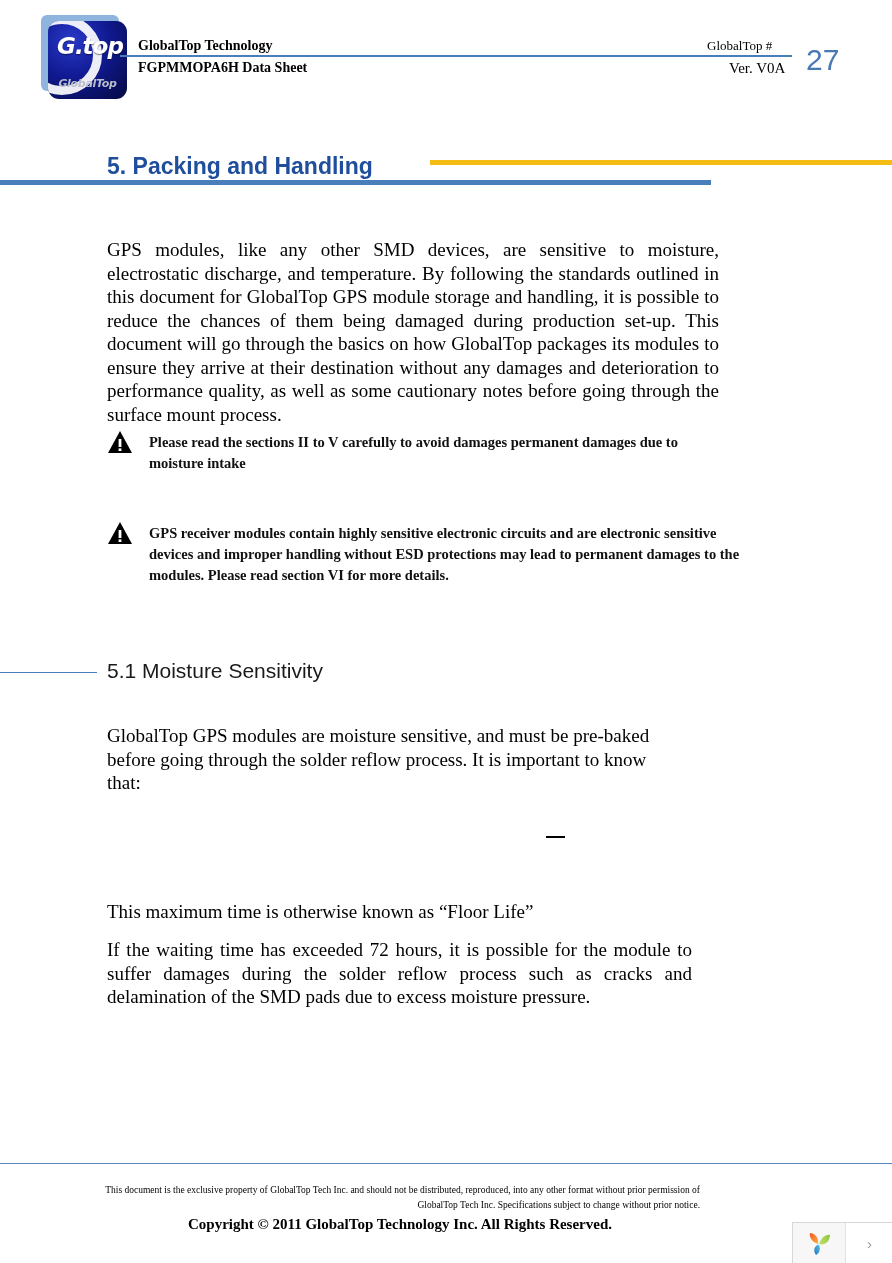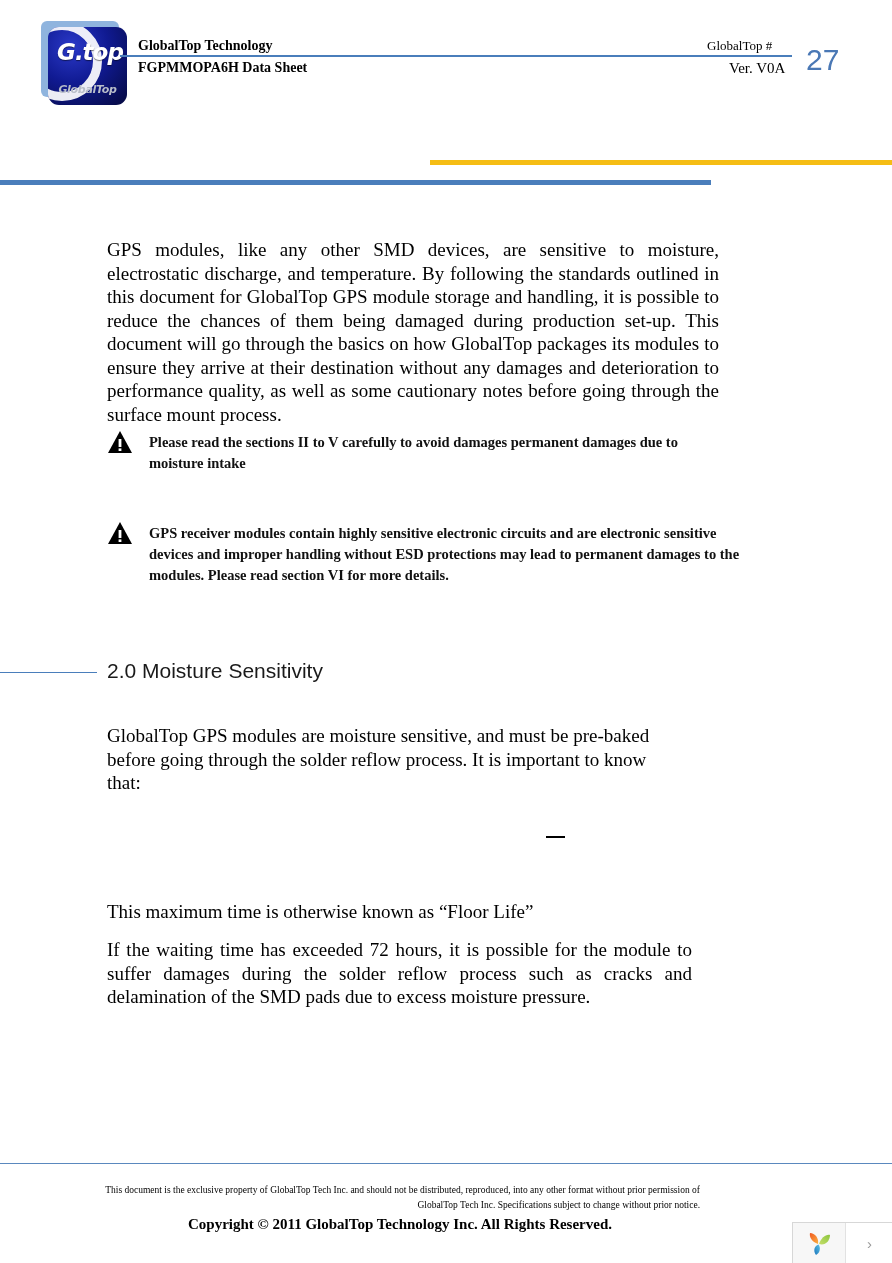--- a/index.html
+++ b/index.html
@@ -26,21 +26,20 @@
     top: 0;
     width: 892px;
     height: 112px;
   }
   .logo-box {
     position: absolute;
     left: 41px;
     top: 15px;
     width: 86px;
     height: 84px;
-    margin-top: 6px;
   }
   .logo-shadow {
     position: absolute;
     left: 0;
     top: 0;
     width: 78px;
     height: 76px;
     background: #8fb4de;
     border-radius: 6px;
   }
@@ -348,20 +347,21 @@
     <div class="hdr-rule-left"></div>
     <div class="hdr-rule-right"></div>
 
     <div class="hdr-company">GlobalTop Technology</div>
     <div class="hdr-datasheet">FGPMMOPA6H Data Sheet</div>
     <div class="hdr-docnum">GlobalTop #</div>
     <div class="hdr-ver">Ver. V0A</div>
     <div class="hdr-pageno">27</div>
   </div>
 
+  <div class="section-title">5. Packing and Handling</div>
   <div class="title-accent-yellow"></div>
   <div class="title-rule-blue"></div>
 
   <div id="para-intro" class="para justify">GPS modules, like any other SMD devices, are sensitive to moisture, electrostatic discharge, and temperature. By following the standards outlined in this document for GlobalTop GPS module storage and handling, it is possible to reduce the chances of them being damaged during production set-up. This document will go through the basics on how GlobalTop packages its modules to ensure they arrive at their destination without any damages and deterioration to performance quality, as well as some cautionary notes before going through the surface mount process.</div>
 
   <div id="warn-1" class="warn">
     <svg class="warn-icon" viewBox="0 0 26 24">
       <polygon points="13,1 25,23 1,23" fill="#000000"></polygon>
       <rect x="11.6" y="9" width="2.8" height="8" fill="#ffffff"></rect>
       <rect x="11.6" y="18.4" width="2.8" height="2.6" fill="#ffffff"></rect>
@@ -372,21 +372,21 @@
   <div id="warn-2" class="warn">
     <svg class="warn-icon" viewBox="0 0 26 24">
       <polygon points="13,1 25,23 1,23" fill="#000000"></polygon>
       <rect x="11.6" y="9" width="2.8" height="8" fill="#ffffff"></rect>
       <rect x="11.6" y="18.4" width="2.8" height="2.6" fill="#ffffff"></rect>
     </svg>
     <div class="warn-text">GPS receiver modules contain highly sensitive electronic circuits and are electronic sensitive devices and improper handling without ESD protections may lead to permanent damages to the modules. Please read section VI for more details.</div>
   </div>
 
   <div class="subsection-rule"></div>
-  <div class="subsection-title">2.0 Moisture Sensitivity</div>
+  <div class="subsection-title">5.1 Moisture Sensitivity</div>
 
   <div id="para-ms-1" class="para">GlobalTop GPS modules are moisture sensitive, and must be pre-baked before going through the solder reflow process. It is important to know that:</div>
 
   <div class="strike-artifact"></div>
 
   <div id="para-floorlife" class="para">This maximum time is otherwise known as “Floor Life”</div>
 
   <div id="para-waiting" class="para justify">If the waiting time has exceeded 72 hours, it is possible for the module to suffer damages during the solder reflow process such as cracks and delamination of the SMD pads due to excess moisture pressure.</div>
 
   <div class="footer-rule"></div>

